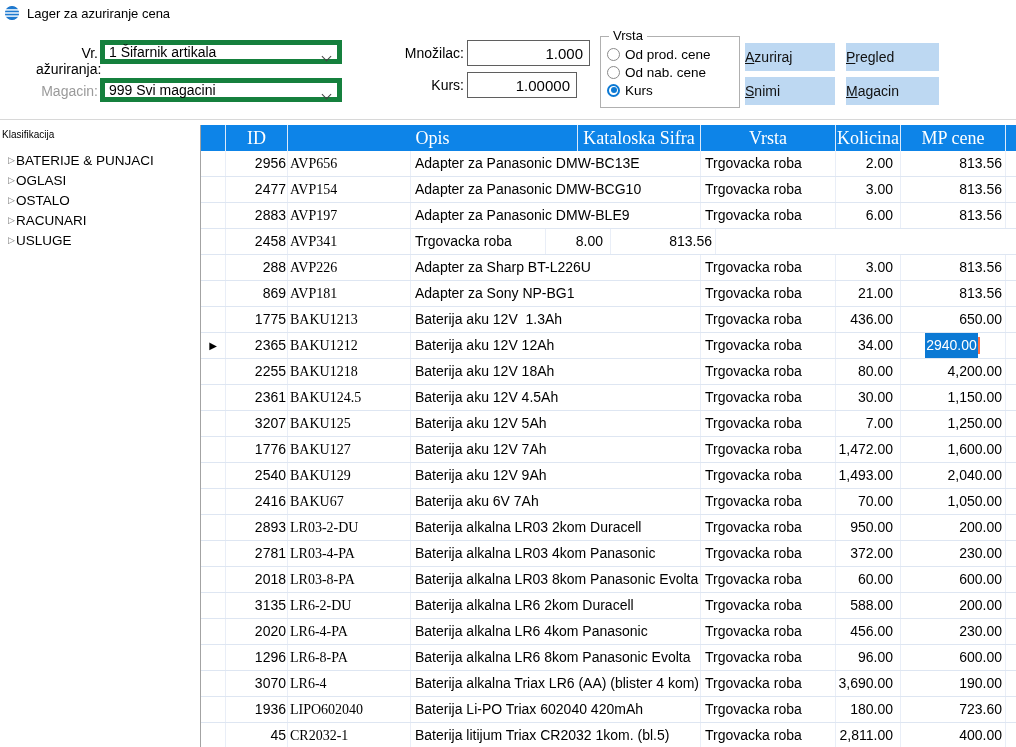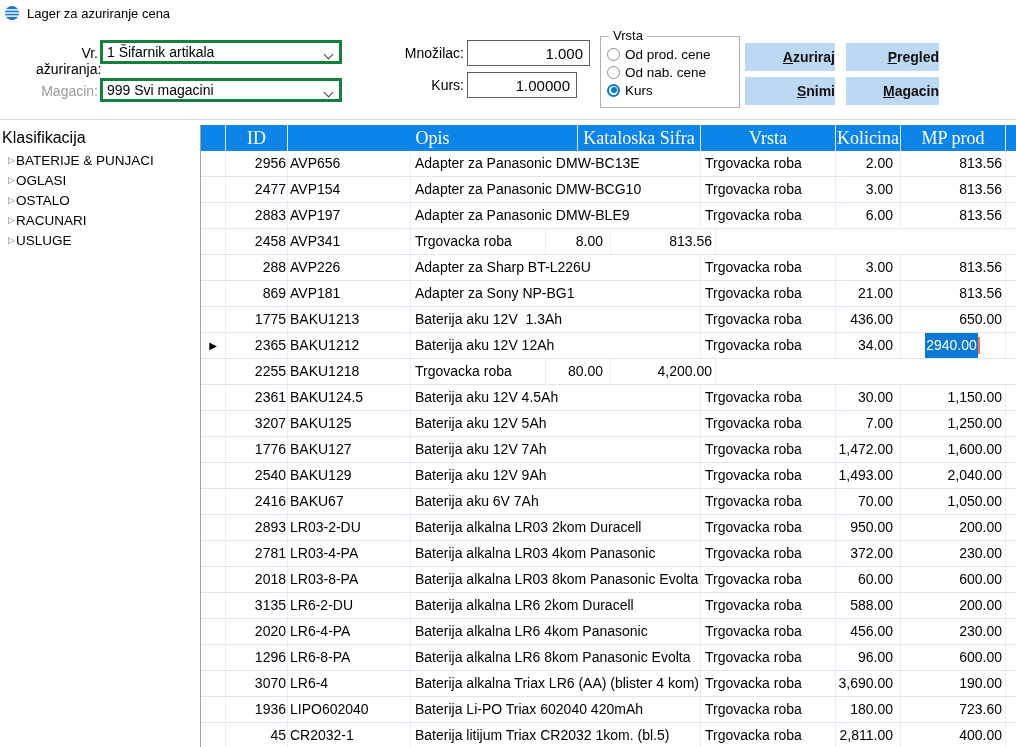--- a/index.html
+++ b/index.html
@@ -7,21 +7,21 @@
               font-family:"Liberation Sans", sans-serif; color:#000; }
   #app { position:relative; width:1016px; height:747px; background:#fff; }
 
   
   .titlebar { position:absolute; left:4px; top:3px; height:20px; display:flex; align-items:center; gap:7px; }
   .title-text { font-size:13px; color:#000; }
 
   
   .lbl { position:absolute; font-size:14px; text-align:right; }
   .lbl.gray { color:var(--label-gray); }
-  .combo { position:absolute; border:3px solid #15803d; background:#fff; font-size:14px;
+  .combo { position:absolute; border:5px solid #15803d; background:#fff; font-size:14px;
            padding:2px 20px 2px 4px; display:flex; align-items:center; cursor:default; }
   .combo .chev { position:absolute; right:7px; top:8px; width:7px; height:7px;
                  border-left:1.5px solid #444; border-bottom:1.5px solid #444;
                  transform:rotate(-45deg); }
   .numbox { position:absolute; border:1px solid #5f5f5f; background:#fff; font-size:15px;
             text-align:right; padding:2px 6px; display:flex; align-items:center; justify-content:flex-end; }
 
   .groupbox { position:absolute; left:600px; top:36px; width:140px; height:72px;
               border:1px solid #b0b0b0; }
   .groupbox .gb-title { position:absolute; left:8px; top:-9px; background:#fff;
@@ -31,51 +31,51 @@
   .radio { width:13px; height:13px; border:1px solid #8a8a8a; border-radius:50%;
            background:#fff; position:relative; flex:0 0 13px; }
   .radio.checked { border:2px solid var(--selection-blue); }
   .radio.checked::after { content:""; position:absolute; left:1.5px; top:1.5px;
            width:6px; height:6px; border-radius:50%; background:var(--selection-blue); }
   .radio-label { font-size:13.5px; }
 
   .btn-grid { position:absolute; left:745px; top:43px; width:194px; height:63px; }
   .btn { position:absolute; height:28px; background:var(--button-blue); border:none;
          font-family:"Liberation Sans", sans-serif; font-size:14px; color:#111; cursor:default; }
-  .btn span { display:block; width:100%; text-align:right;font-weight:bold; }
+  .btn span { display:block; width:100%; text-align:left; }
   .btn span::first-letter { text-decoration:underline; }
   .btn-0 { left:0; top:0; width:90px; }
   .btn-1 { left:101px; top:0; width:93px; }
   .btn-2 { left:0; top:34px; width:90px; }
   .btn-3 { left:101px; top:34px; width:93px; }
 
   .top-sep { position:absolute; left:0; top:119px; width:1016px; height:1px;
              background:var(--separator-gray); }
 
   
-  .tree-title { position:absolute; left:2px; top:129px; font-size:16px;text-align:center; }
+  .tree-title { position:absolute; left:2px; top:129px; font-size:10px;text-align:center; }
   .tree-items { position:absolute; left:2px; top:150px; width:195px; }
   .tree-item { display:flex; align-items:center; height:20px; cursor:default; }
   .tri { width:14px; font-size:9px; color:#777; flex:0 0 14px; padding-left:6px; }
   .tree-label { font-size:13.5px; white-space:nowrap;text-align:center; }
 
   
   .grid { position:absolute; left:200px; top:125px; width:816px; height:622px;
           border-left:1px solid var(--grid-left-border); overflow:hidden; }
   .ghead { display:flex; height:26px; background:var(--header-blue); color:#fff; font-size:18px;font-family:Liberation Serif, serif; }
   .hcell { height:26px; line-height:26px; text-align:center; overflow:hidden; white-space:nowrap;
            border-right:1px solid #dceafb; cursor:default; }
   .hc-fill { border-right:none; flex:1; }
   .trow { display:flex; height:26px; border-bottom:1px solid var(--grid-line-h); background:#fff; }
   .cell { height:25px; line-height:25px; font-size:14px; overflow:hidden; white-space:pre;
           border-right:1px solid var(--grid-line-v); cursor:default; }
   .num { text-align:right; }
   .c-sel   { width:25px; text-align:center; font-size:10px; color:#000; }
   .c-id    { width:62px;  padding-right:1px; }
-  .c-sifra { width:123px; padding-left:2px; }
+  .c-sifra { width:123px; padding-left:2px;font-family:Liberation Serif, serif; }
   .c-opis  { width:290px; padding-left:4px; }
   .c-vrsta { width:135px; padding-left:4px; }
   .c-kol   { width:65px;  padding-right:7px; }
   .c-mp    { width:105px; padding-right:3px; }
   .h-sel   { width:25px; } .h-id { width:62px; } .h-sifra { width:123px; }
   .h-opis  { width:290px; } .h-vrsta { width:135px; } .h-kol { width:65px; } .h-mp { width:105px; }
   .cell.editing { display:flex; align-items:center; justify-content:center; padding-right:1px; }
   .sel-text { background:var(--selection-blue); color:#fff; padding:1px 1px; font-size:14px; }
   .caret { display:inline-block; width:2px; height:17px; background:var(--caret-orange); }
 
@@ -176,21 +176,21 @@
     </div>
 
   <div class="grid">
     <div class="ghead">
       <div class="hcell h-sel"></div>
       <div class="hcell h-id">ID</div>
       <div class="hcell h-opis">Opis</div>
       <div class="hcell h-sifra">Kataloska Sifra</div>
       <div class="hcell h-vrsta">Vrsta</div>
       <div class="hcell h-kol">Kolicina</div>
-      <div class="hcell h-mp">MP prod</div>
+      <div class="hcell h-mp">MP cene</div>
       <div class="hcell hc-fill"></div>
     </div>
     <div id="grid-body">
         <div class="trow">
     <div class="cell c-sel"></div>
     <div class="cell c-id num">2956</div>
     <div class="cell c-sifra">AVP656</div>
     <div class="cell c-opis">Adapter za Panasonic DMW-BC13E</div>
     <div class="cell c-vrsta">Trgovacka roba</div>
     <div class="cell c-kol num">2.00</div>
@@ -255,20 +255,21 @@
     <div class="cell c-sifra">BAKU1212</div>
     <div class="cell c-opis">Baterija aku 12V 12Ah</div>
     <div class="cell c-vrsta">Trgovacka roba</div>
     <div class="cell c-kol num">34.00</div>
     <div class="cell c-mp num editing"><span class="sel-text">2940.00</span><span class="caret"></span></div>
   </div>
         <div class="trow">
     <div class="cell c-sel"></div>
     <div class="cell c-id num">2255</div>
     <div class="cell c-sifra">BAKU1218</div>
+    <div class="cell c-opis">Baterija aku 12V 18Ah</div>
     <div class="cell c-vrsta">Trgovacka roba</div>
     <div class="cell c-kol num">80.00</div>
     <div class="cell c-mp num">4,200.00</div>
   </div>
         <div class="trow">
     <div class="cell c-sel"></div>
     <div class="cell c-id num">2361</div>
     <div class="cell c-sifra">BAKU124.5</div>
     <div class="cell c-opis">Baterija aku 12V 4.5Ah</div>
     <div class="cell c-vrsta">Trgovacka roba</div>

